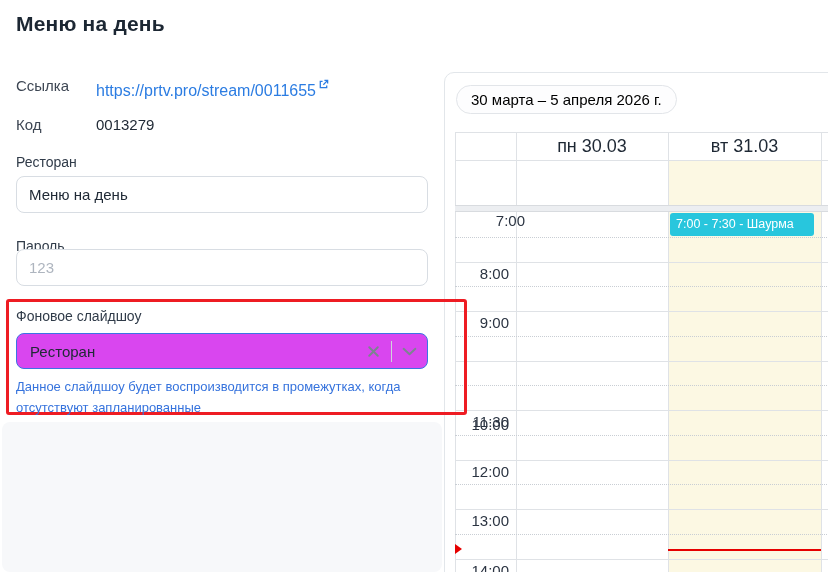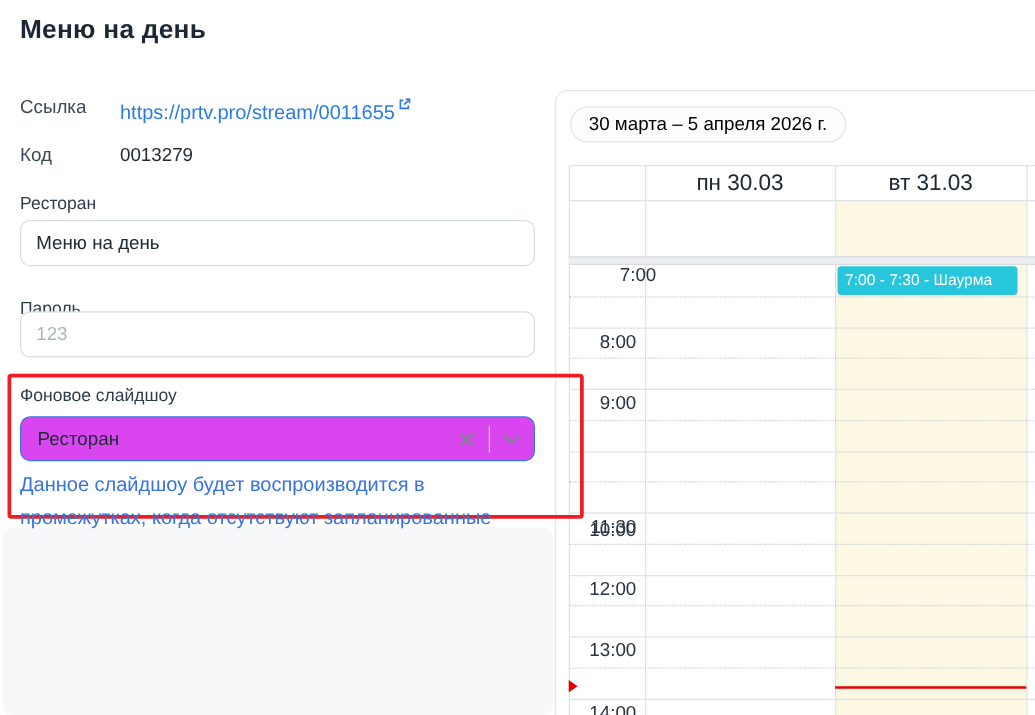--- a/index.html
+++ b/index.html
@@ -30,21 +30,21 @@
     border:3px solid var(--highlight-red);border-radius:3px;z-index:5;pointer-events:none;
   }
   .select{
     left:16px;top:333px;width:412px;height:36px;box-sizing:border-box;
     border:1.5px solid var(--select-border);border-radius:8px;background:#d946ef;
     display:flex;align-items:center;padding:0 10px 0 13px;cursor:pointer;z-index:6;
   }
   .select-value{flex:1;font-size:15px;color:#202a36;}
   .select-sep{width:1px;height:21px;background:#cfd4da;margin:0 10px;}
   .helper-text{
-    left:16px;top:376px;width:392px;font-size:16px;line-height:1.62;
+    left:16px;top:376px;width:392px;font-size:13px;line-height:1.62;
     color:var(--helper-blue);z-index:6;
   }
   .left-footer{
     left:2px;top:422px;width:440px;height:150px;background:#f7f8fa;border-radius:8px;
   }
 
   
   .cal-panel{
     left:444px;top:72px;width:430px;height:520px;background:#fff;
     border:1px solid #e2e6ea;border-radius:10px;box-sizing:border-box;

